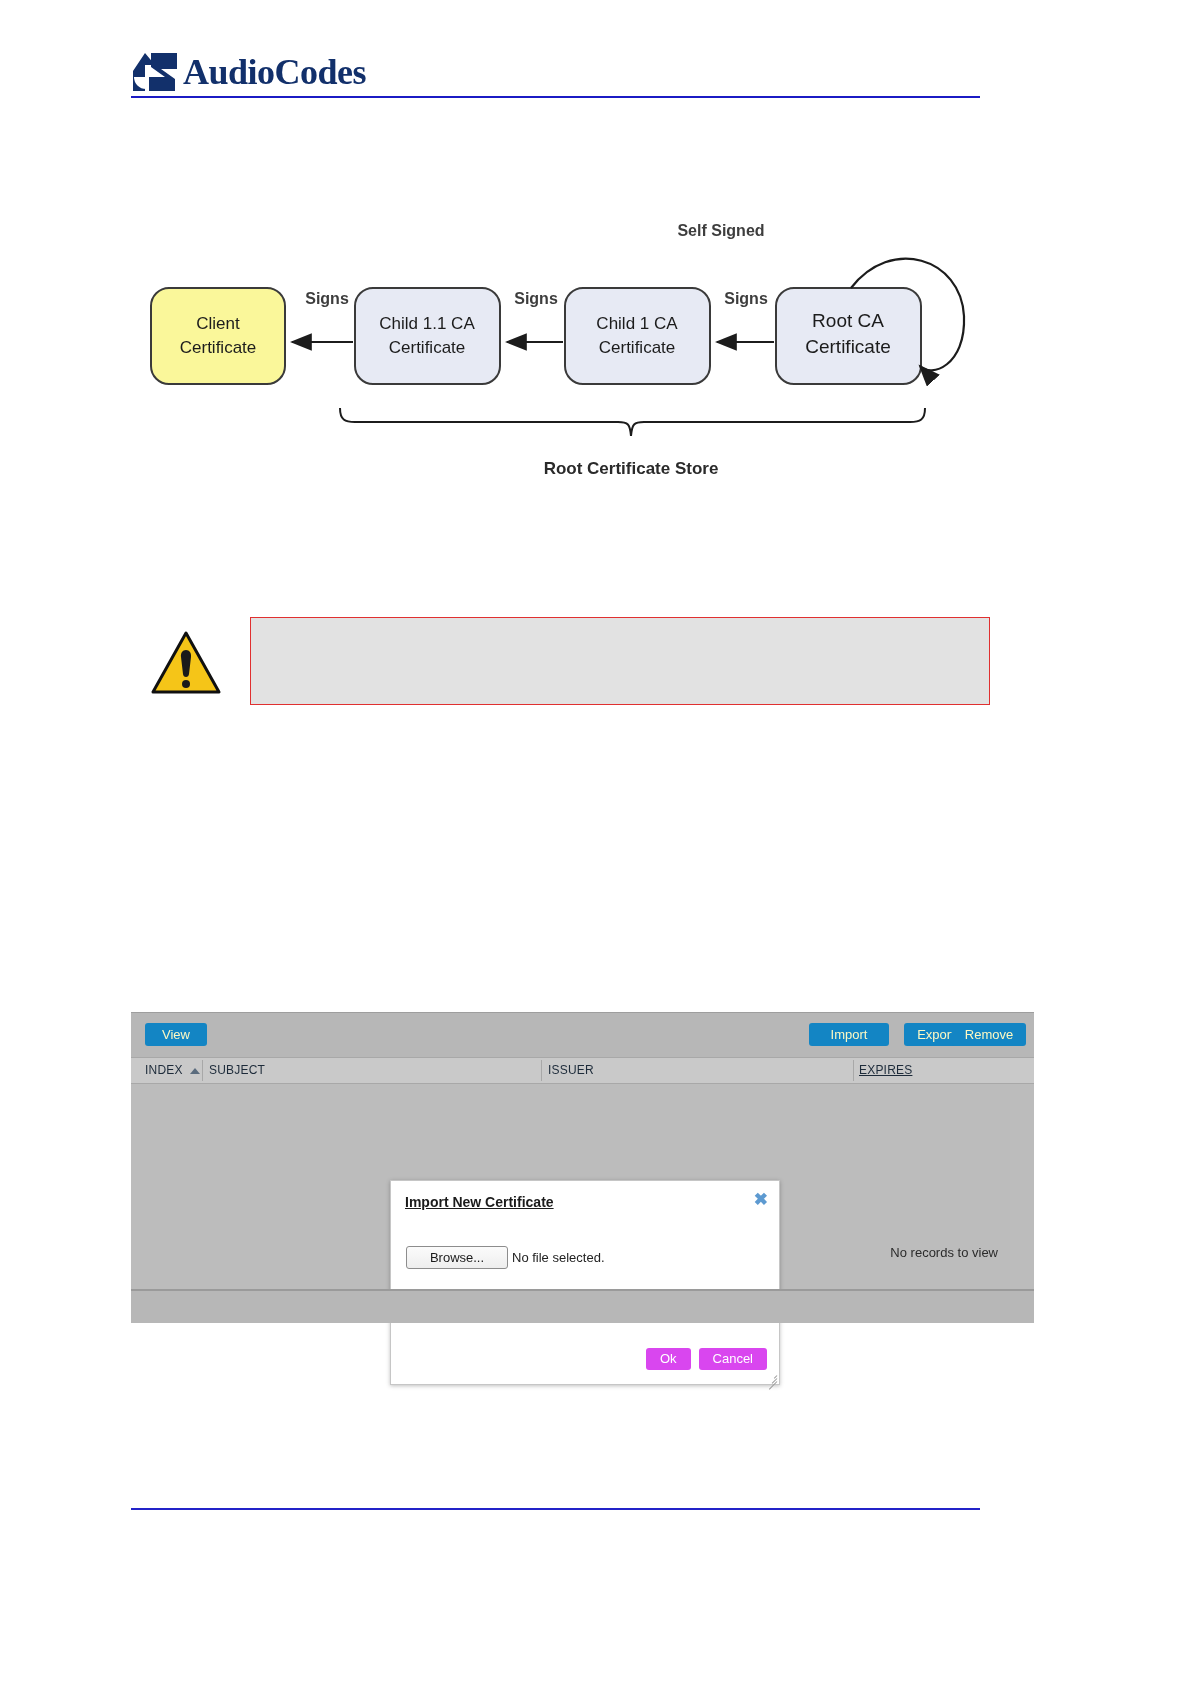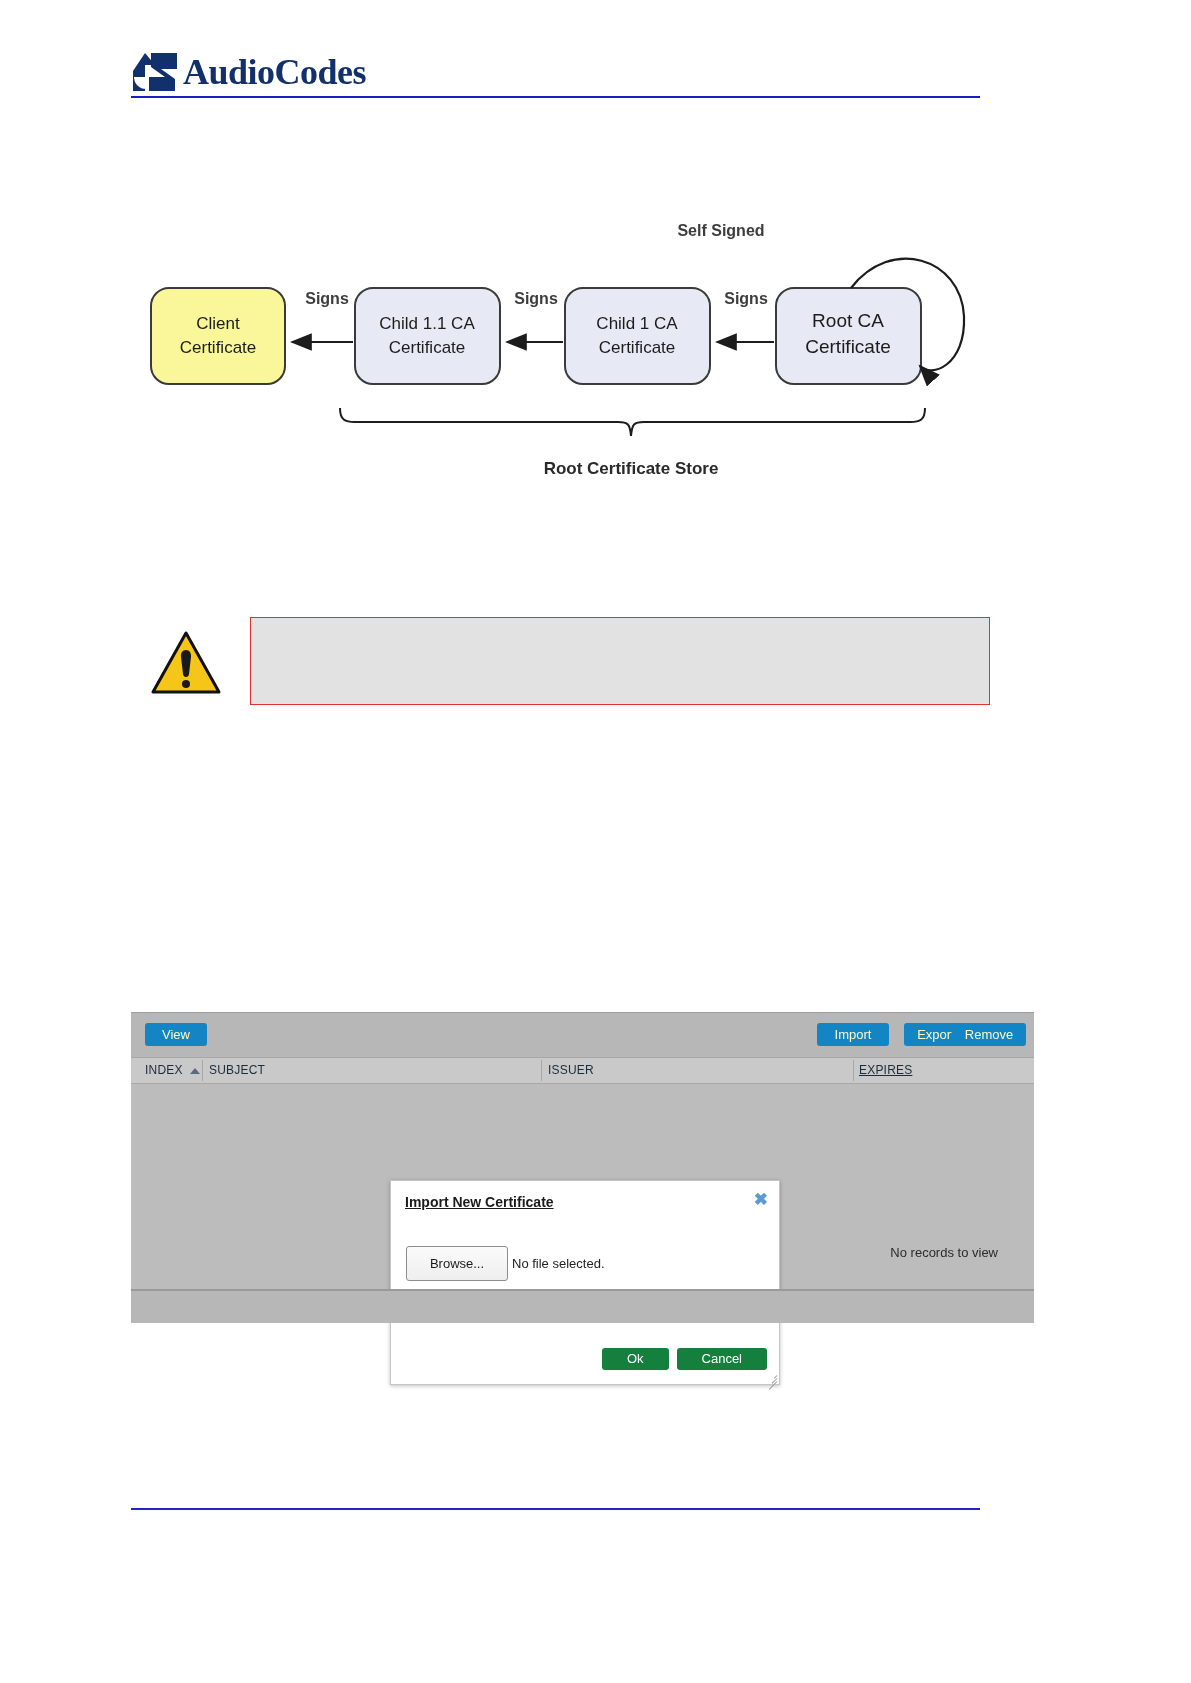--- a/index.html
+++ b/index.html
@@ -134,21 +134,21 @@
     border-radius: 3px;
     font-family: "Liberation Sans", sans-serif;
     font-size: 13px;
     line-height: 23px;
     text-align: center;
     padding: 0 12px;
     cursor: pointer;
     box-sizing: border-box;
   }
   .btn-view { left: 14px; width: 62px; }
-  .btn-import { right: 145px; width: 72px; }
+  .btn-import { right: 145px; width: 80px; }
   .btn-export { right: 66px; width: 64px; }
   .btn-remove { right: 8px; width: 74px; }
 
   .webui-thead {
     position: relative;
     height: 25px;
     background: #c9c9c9;
     border-top: 1px solid #a8a8a8;
     border-bottom: 1px solid #a8a8a8;
     text-align: right;
@@ -236,21 +236,21 @@
   .modal-row {
     position: absolute;
     left: 15px;
     top: 65px;
     display: flex;
     align-items: center;
   }
   .browse-btn {
     display: inline-block;
     min-width: 82px;
-    padding: 9px 9px;
+    padding: 3px 9px;
     font-size: 13px;
     color: #1a1a1a;
     background: linear-gradient(#fbfbfb, #eeeeee);
     border: 1px solid #8d8d8d;
     border-radius: 3px;
     text-align: center;
     cursor: pointer;
   }
   .file-status {
     margin-left: 4px;
@@ -260,24 +260,24 @@
   .modal-actions {
     position: absolute;
     right: 12px;
     bottom: 14px;
     display: flex;
     gap: 8px;
   }
   .btn-ok, .btn-cancel {
     height: 22px;
     line-height: 22px;
-    padding: 0 25px;
+    padding: 0 14px;
     font-size: 13px;
     color: #ffffff;
-    background: #15803d;
+    background: #d946ef;
     border: none;
     border-radius: 3px;
     cursor: pointer;
     font-family: "Liberation Sans", sans-serif;
   }
   .resize-grip {
     position: absolute;
     right: 2px;
     bottom: 1px;
     width: 12px;

